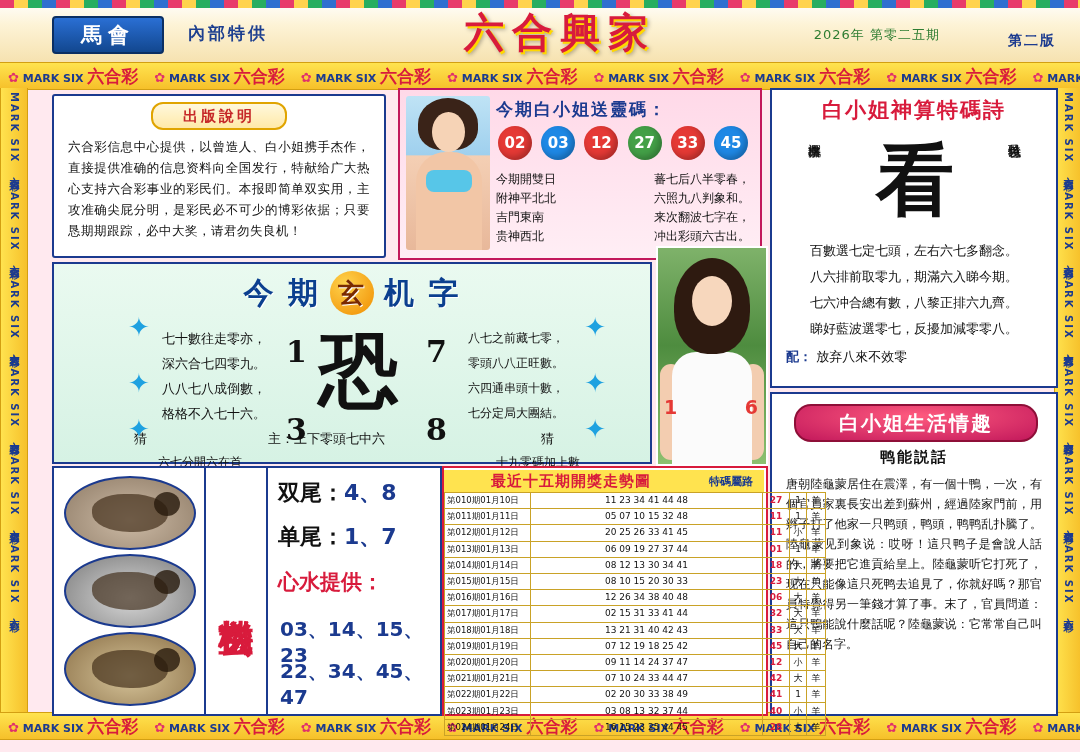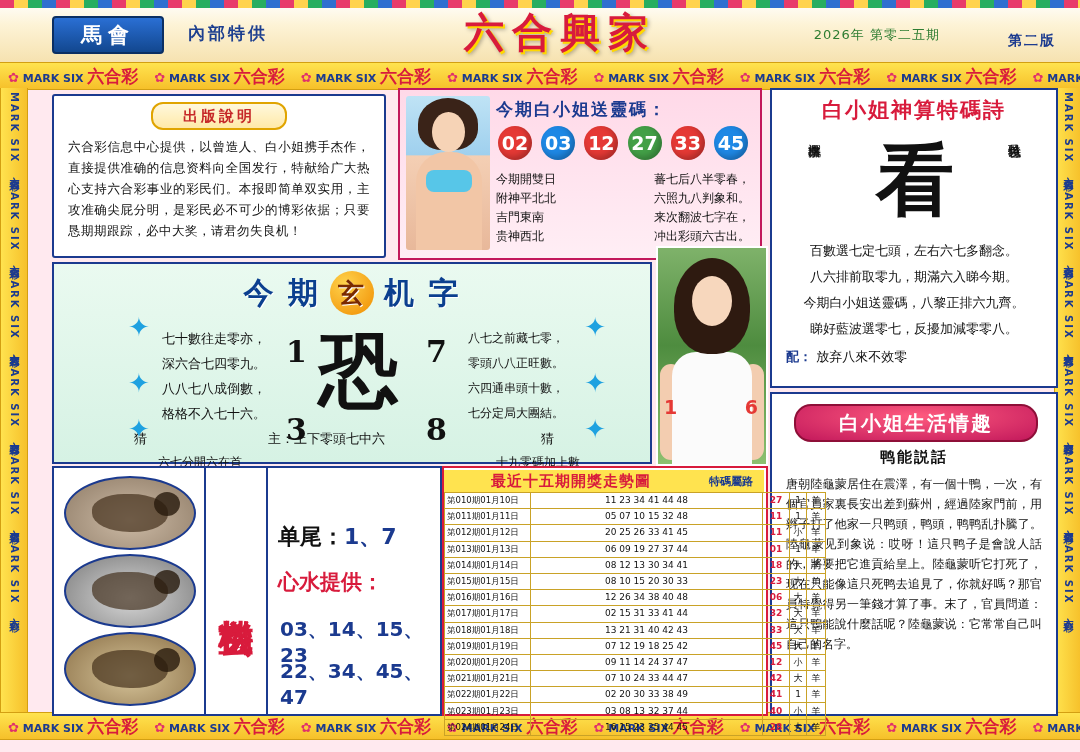--- a/index.html
+++ b/index.html
@@ -88,21 +88,21 @@
   #lady .photo{
     position:absolute;left:6px;top:6px;width:84px;height:154px;border-radius:3px;
     background:linear-gradient(180deg,#bfe3f5 0%,#9fd0ee 38%,#f4cfb4 39%,#e8b89a 100%);
     overflow:hidden;
   }
   #lady .photo .hair{position:absolute;left:12px;top:2px;width:60px;height:52px;background:#3a2318;border-radius:50% 50% 40% 40%;}
   #lady .photo .face{position:absolute;left:26px;top:16px;width:33px;height:40px;background:#f6d3b6;border-radius:50%;}
   #lady .photo .body{position:absolute;left:10px;top:56px;width:66px;height:98px;background:#f2c6a6;border-radius:30px 30px 0 0;}
   #lady .photo .top{position:absolute;left:20px;top:74px;width:46px;height:22px;background:#57c6e8;border-radius:8px;}
   #lady .balls{position:absolute;left:98px;top:36px;width:250px;display:flex;justify-content:space-between;}
-  .ball{width:34px;height:34px;border-radius:50%;color:#fff;font-size:19px;font-weight:bold;
+  .ball{width:34px;height:34px;border-radius:50%;color:#fff;font-size:15px;font-weight:bold;
         display:flex;align-items:center;justify-content:center;box-shadow:inset -3px -3px 6px rgba(0,0,0,.25);}
   #lady .verse{position:absolute;left:96px;top:80px;width:254px;display:flex;justify-content:space-between;font-size:12px;line-height:19px;color:#111;}
 
   
   #poem{left:770px;top:88px;width:284px;height:296px;border:2px solid #1b3a8f;background:#fff;}
   #poem .t{position:absolute;left:0;top:6px;width:284px;font-size:21px;letter-spacing:2px;}
   #poem .bigchar{
     position:absolute;left:100px;top:42px;width:86px;height:96px;
     font-size:78px;font-weight:bold;color:#111;line-height:96px;text-align:center;
     font-family:"DejaVu Serif","Liberation Serif",serif;
@@ -276,21 +276,21 @@
   </div>
 
   <div class="panel" id="poem">
     <div class="t panel-title">白小姐神算特碼詩</div>
     <div class="colL">桃李出深井</div>
     <div class="bigchar">看</div>
     <div class="colR">特以色見珍</div>
     <div class="lines" id="poem-lines">
         <div>百數選七定七頭，左右六七多翻念。</div>
         <div>八六排前取零九，期滿六入睇今期。</div>
-        <div>今期白小姐送靈碼，八黎正排六九齊。</div>
+        <div>七六冲合總有數，八黎正排六九齊。</div>
         <div>睇好藍波選零七，反擾加減零零八。</div>
       </div>
     <div class="match">
       <b>配：</b>
       <span>放弃八來不效零</span>
     </div>
   </div>
 
   <div class="panel" id="life">
     <div class="cap">白小姐生活情趣</div>
@@ -359,20 +359,23 @@
         <div class="blob"></div>
         <div class="head"></div>
       </div>
   </div>
 
   <div class="panel" id="gong">
     <div class="v">主功玄機料</div>
   </div>
 
   <div class="panel" id="tips">
+    <div class="row r1">
+      <span class="lbl">双尾：</span><span class="val">4、8</span>
+    </div>
     <div class="row r2">
       <span class="lbl">单尾：</span><span class="val">1、7</span>
     </div>
     <div class="row r3">心水提供：</div>
     <div class="nums nums1">03、14、15、23</div>
     <div class="nums nums2">22、34、45、47</div>
   </div>
 
   <div class="panel" id="tbl">
     <div class="cap">最近十五期開獎走勢圖</div>

